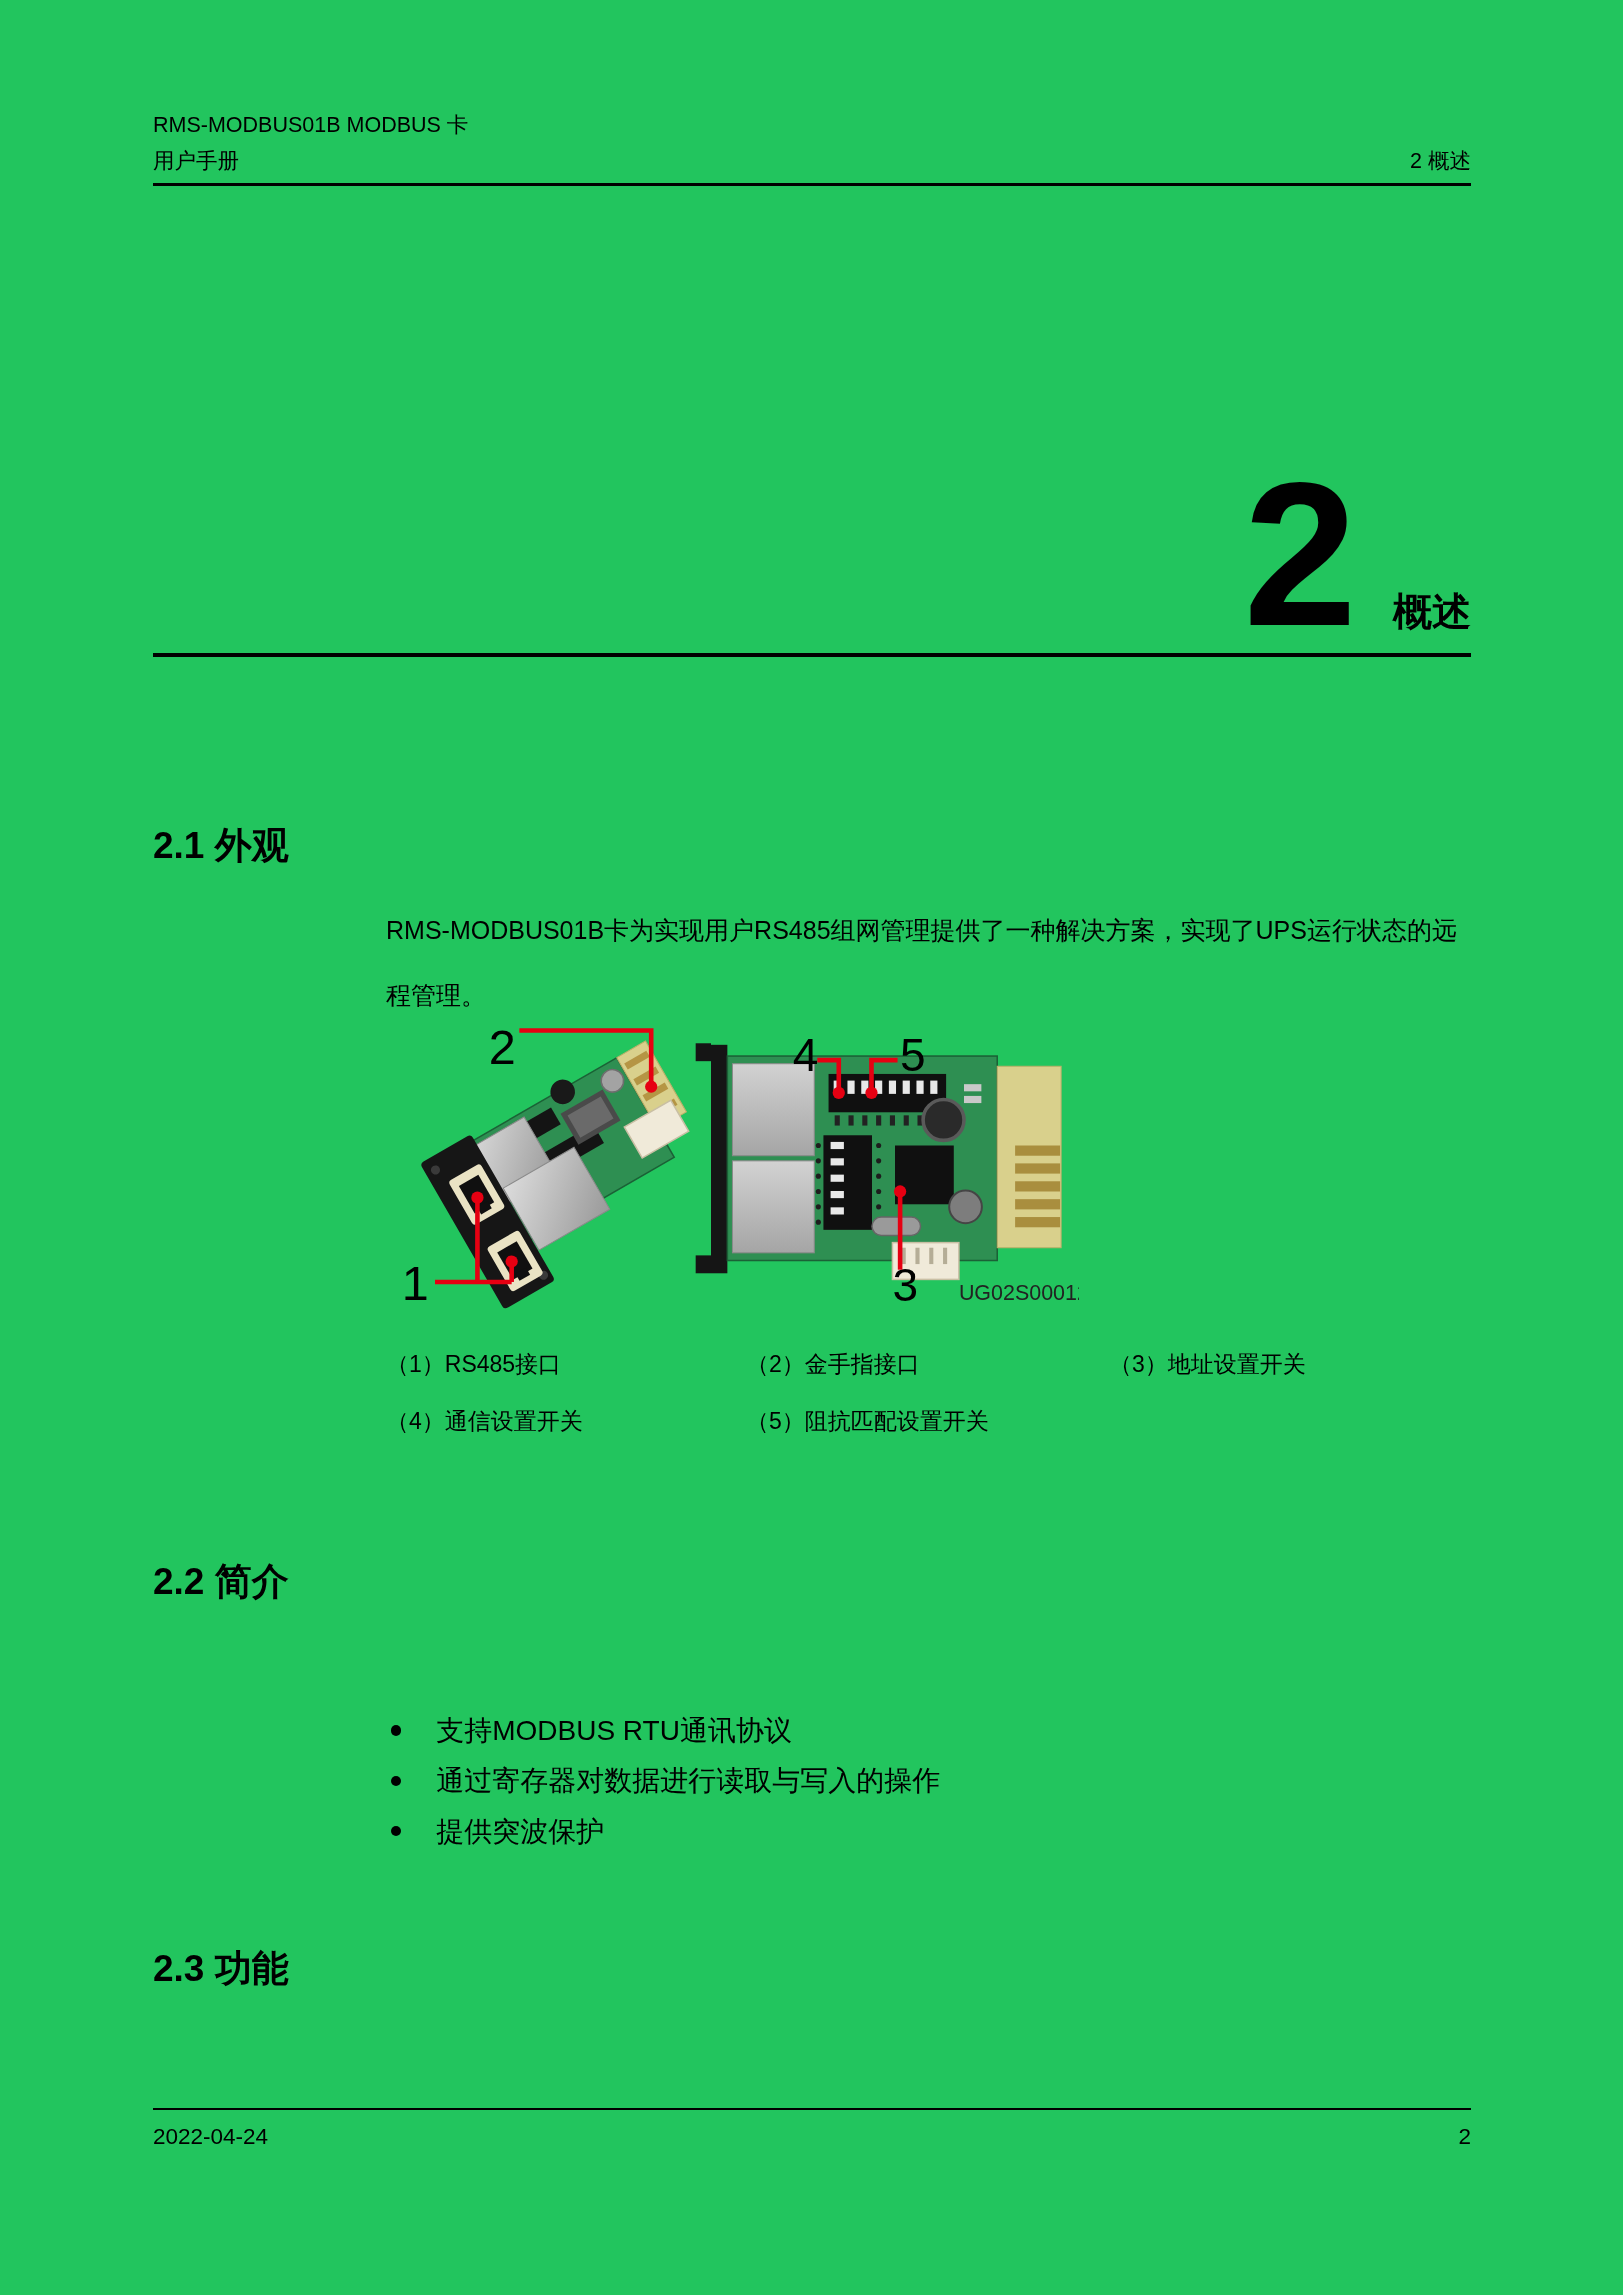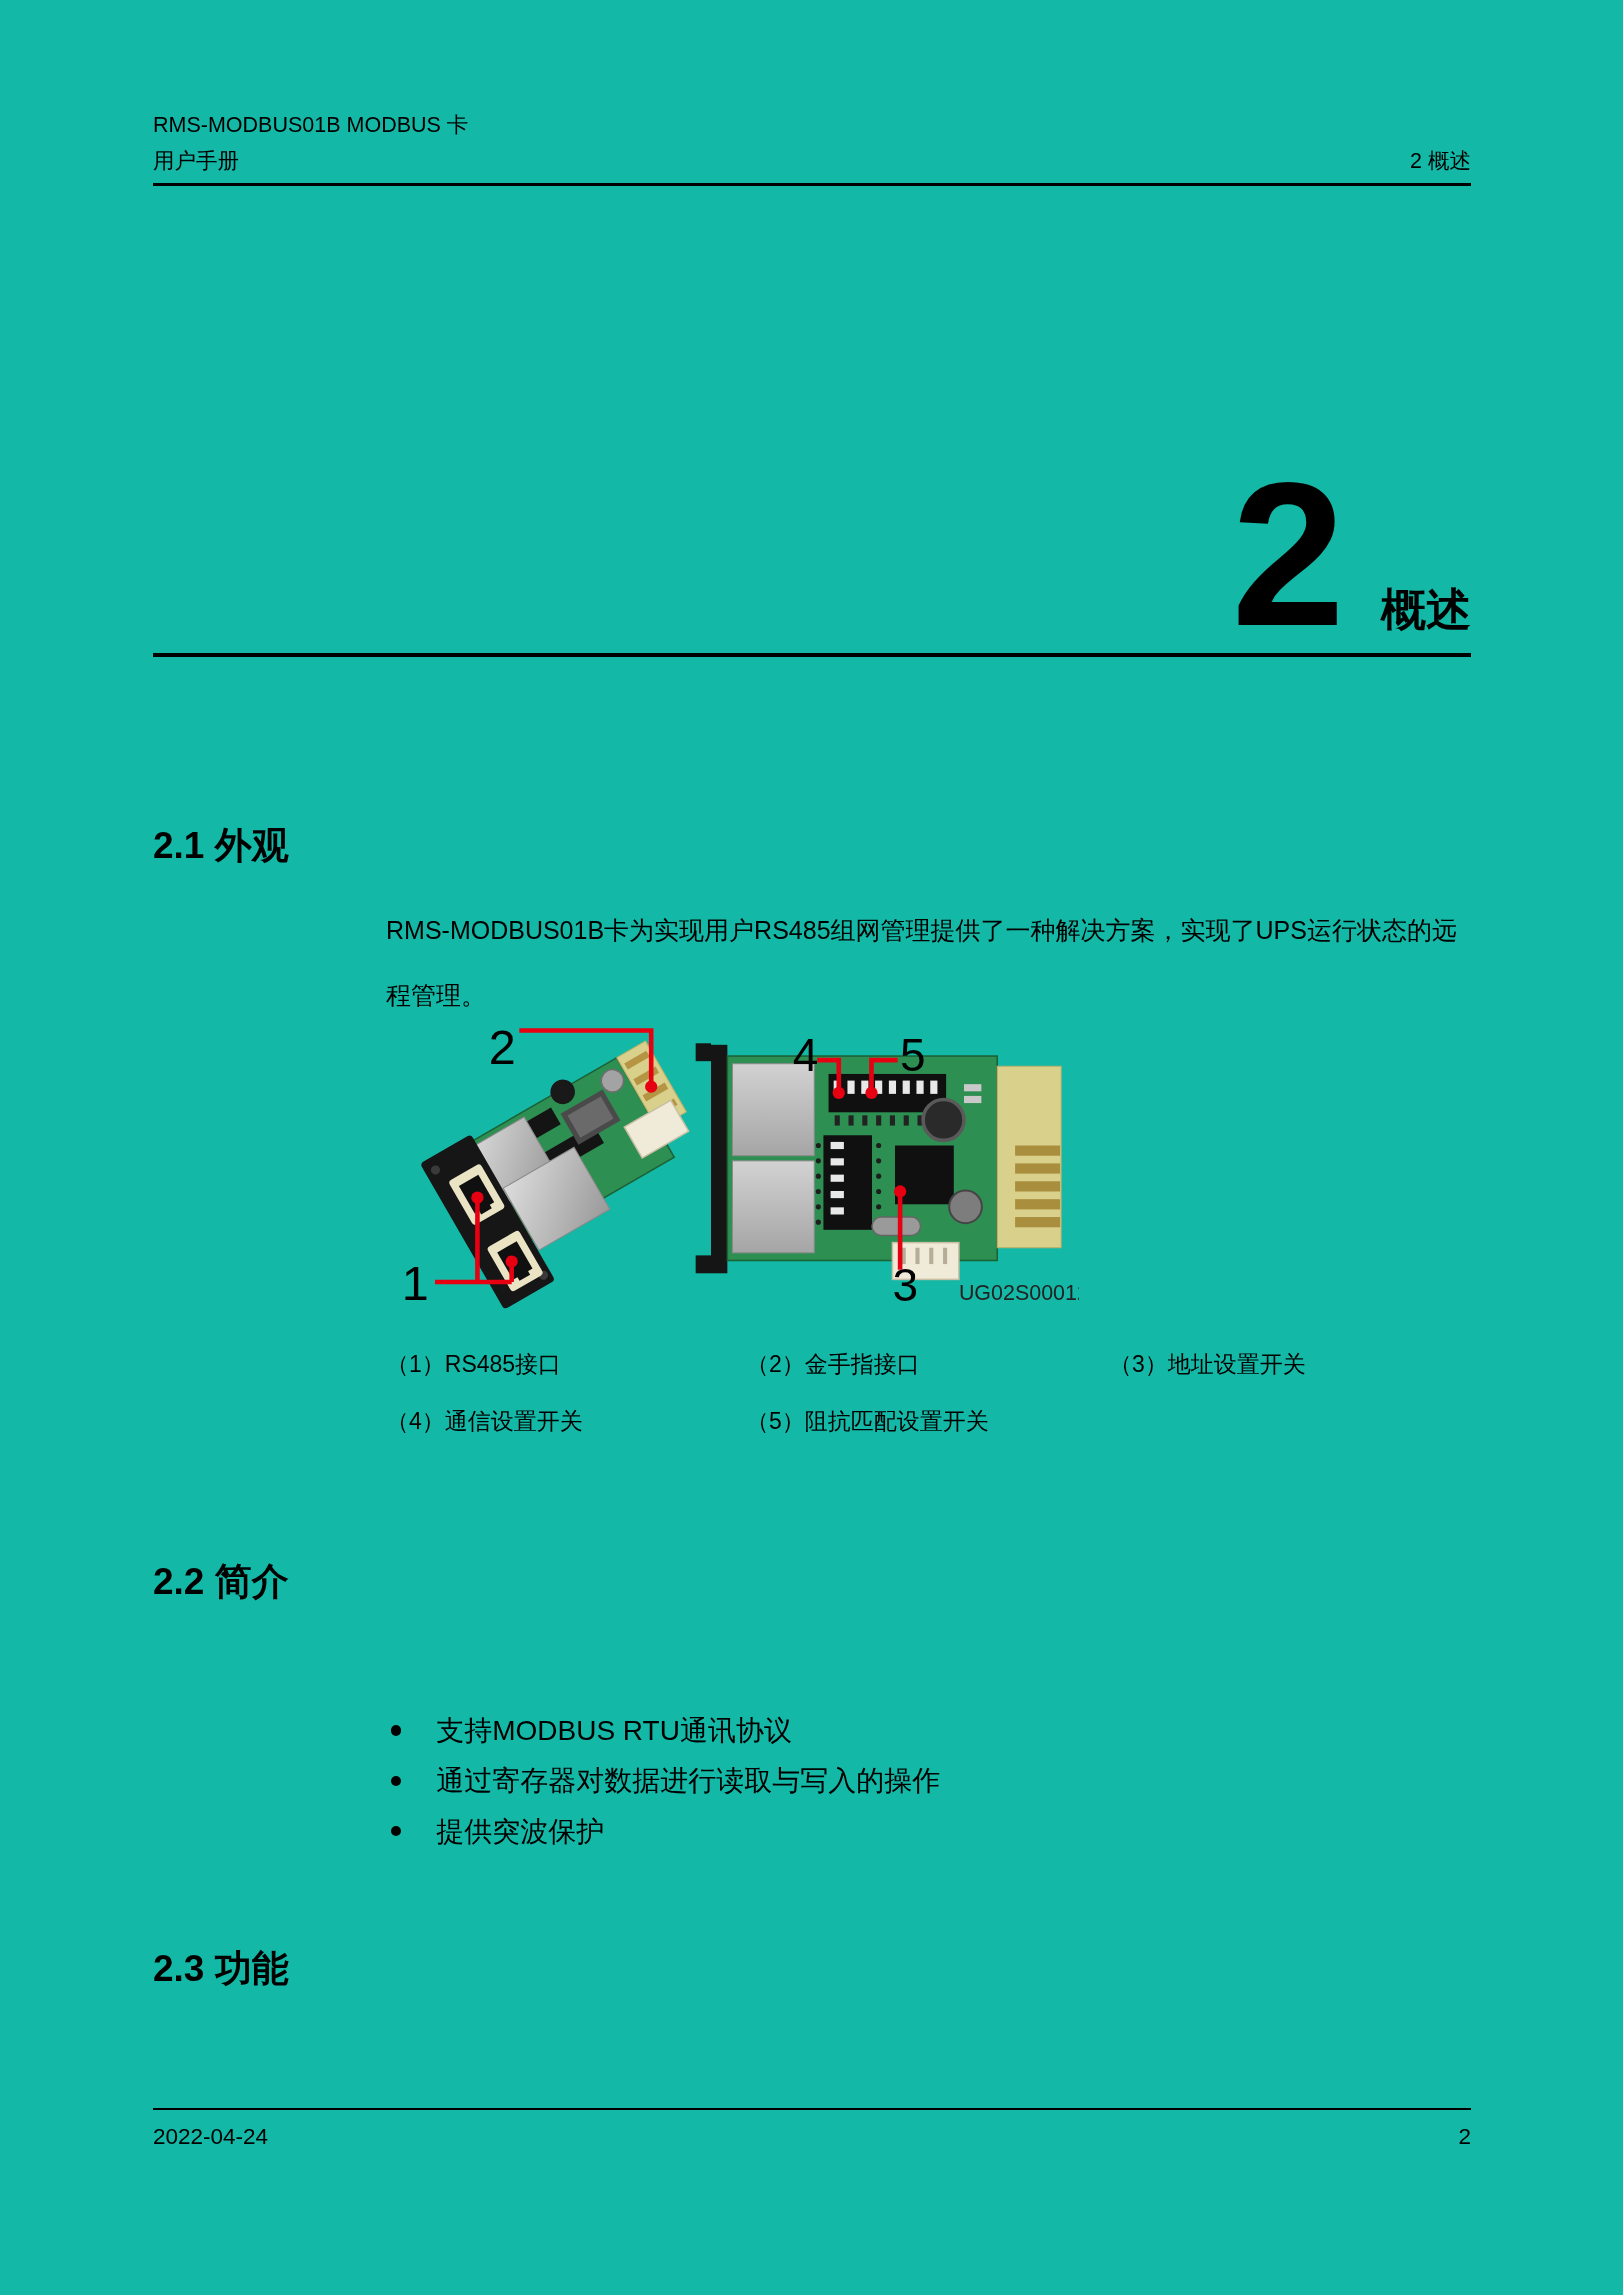--- a/index.html
+++ b/index.html
@@ -1,25 +1,25 @@
 <!DOCTYPE html>
 <html style="font-size:8.2px"><head>
 <meta charset="utf-8">
 <style>
   html,body{margin:0;padding:0;background:#fff;}
   .page{
-    position:relative;width:1623px;height:2295px;background:#14b8a6;
+    position:relative;width:1623px;height:2295px;background:#22c55e;
     font-family:"Liberation Sans", sans-serif;color:#000;overflow:hidden;
   }
   .abs{position:absolute;}
   .hline{position:absolute;background:#000;}
   .hdr-txt{font-size:21.5px;line-height:1.2;color:#000;}
   .chapter-wrap{position:absolute;right:152px;top:452px;display:flex;align-items:baseline;}
   .chapter-num{font-size:204px;font-weight:bold;line-height:1;letter-spacing:0;}
-  .chapter-name{font-size:45px;font-weight:bold;line-height:1;margin-left:36px;}
+  .chapter-name{font-size:39px;font-weight:bold;line-height:1;margin-left:36px;}
   .h2{font-size:37px;font-weight:bold;line-height:1;}
   .body-txt{font-size:25px;line-height:65px;}
   .caption{font-size:23px;line-height:1.3;}
   .bullets{list-style:none;margin:0;padding:0;}
   .bullets li{display:flex;align-items:center;margin-bottom:17.4px;font-size:28px;line-height:33px;}
   .bullets .dot{width:10.2px;height:10.2px;border-radius:50%;background:#000;margin-right:35px;flex:0 0 auto;}
   .link{color:#0000ff;font-weight:bold;text-decoration:none;}
   .ftr-txt{font-size:22.5px;line-height:1.2;text-align:center;}
   svg text{font-family:"Liberation Sans", sans-serif;}
 </style>

